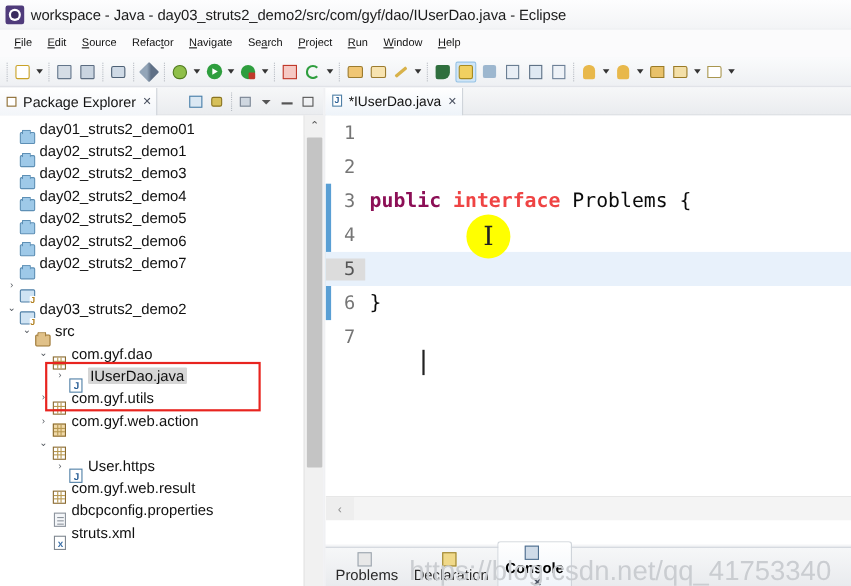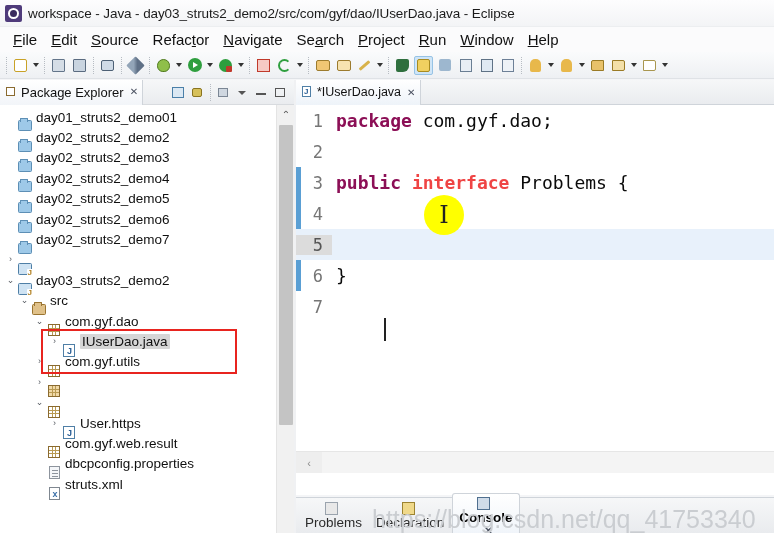--- a/index.html
+++ b/index.html
@@ -46,21 +46,21 @@
     letter-spacing: -0.1px;
   }
 
   
   .menubar {
     position: absolute; left: 0; top: 27px; width: 774px; height: 25px;
     background: #fbfbfc;
     display: flex; align-items: center; padding-left: 6px;
   }
   .menu-item {
-    font-size: 15px; color: #111; padding: 2px 7px; white-space: nowrap;
+    font-size: 10px; color: #111; padding: 2px 7px; white-space: nowrap;
     cursor: default;
   }
   .menu-item .mn { text-decoration: underline; }
 
   
   .toolbar {
     position: absolute; left: 0; top: 52px; width: 774px; height: 27px;
     background: linear-gradient(to bottom,#fafbfc 0%, #eef0f3 100%);
     border-bottom: 1px solid #dfe2e6;
     display: flex; align-items: center; padding-left: 3px;
@@ -88,21 +88,21 @@
 
   
   .left-panel {
     position: absolute; left: 0; top: 80px; width: 294px; height: 453px;
     background: #ffffff;
   }
   .pe-tabstrip {
     position: relative; height: 25px; width: 294px;
     background: linear-gradient(to bottom,#f6f7f8,#eaecef);
     border-bottom: 1px solid #d8dbdf;
-    display: flex; align-items: center;
+    display: flex; 
   }
   .pe-tab {
     height: 25px; display: flex; align-items: center; padding: 0 4px 0 5px;
     background: linear-gradient(to bottom,#ffffff,#f2f5f9);
     border-right: 1px solid #cfd4da;
   }
   .pe-tab-icon {
     width: 12px; height: 12px; margin-right: 4px; position: relative;
   }
   .pe-tab-title { font-size: 13px; color: #111; white-space: nowrap; }
@@ -509,21 +509,21 @@
           <span class="ticon">
             <span class="ic-folder"></span>
           </span>
           <span class="lbl">day01_struts2_demo01</span>
         </div>
         <div class="row indent1">
           <span class="twisty"></span>
           <span class="ticon">
             <span class="ic-folder"></span>
           </span>
-          <span class="lbl">day02_struts2_demo2</span>
+          <span class="lbl">day02_struts2_demo1</span>
         </div>
         <div class="row indent1">
           <span class="twisty"></span>
           <span class="ticon">
             <span class="ic-folder"></span>
           </span>
           <span class="lbl">day02_struts2_demo3</span>
         </div>
         <div class="row indent1">
           <span class="twisty"></span>
@@ -592,20 +592,21 @@
           <span class="ticon">
             <span class="ic-pkg"></span>
           </span>
           <span class="lbl">com.gyf.utils</span>
         </div>
         <div class="row indent3">
           <span class="twisty">›</span>
           <span class="ticon">
             <span class="ic-pkg shaded"></span>
           </span>
+          <span class="lbl">com.gyf.web.action</span>
         </div>
         <div class="row indent3">
           <span class="twisty">⌄</span>
           <span class="ticon">
             <span class="ic-pkg"></span>
           </span>
         </div>
         <div class="row indent4">
           <span class="twisty">›</span>
           <span class="ticon">
@@ -658,21 +659,20 @@
       </div>
     </div>
 
     <div class="code-wrap">
       <div class="gutter-marker">
         <div class="change-bar" style="top:62px;height:124px;"></div>
       </div>
       <div id="code-lines">
           <div class="code-line">
             <span class="ln">1</span>
-            <span class="code"><span class="kw" style="color: rgb(140, 15, 86);">package</span><span> com.gyf.dao;</span></span>
           </div>
           <div class="code-line">
             <span class="ln">2</span>
             <span class="code"></span>
           </div>
           <div class="code-line">
             <span class="ln">3</span>
             <span class="code"><span class="kw" style="color: rgb(140, 15, 86);">public</span><span> </span><span class="kw" style="color: #ef4444;">interface</span><span> Problems {</span></span>
           </div>
           <div class="code-line">

